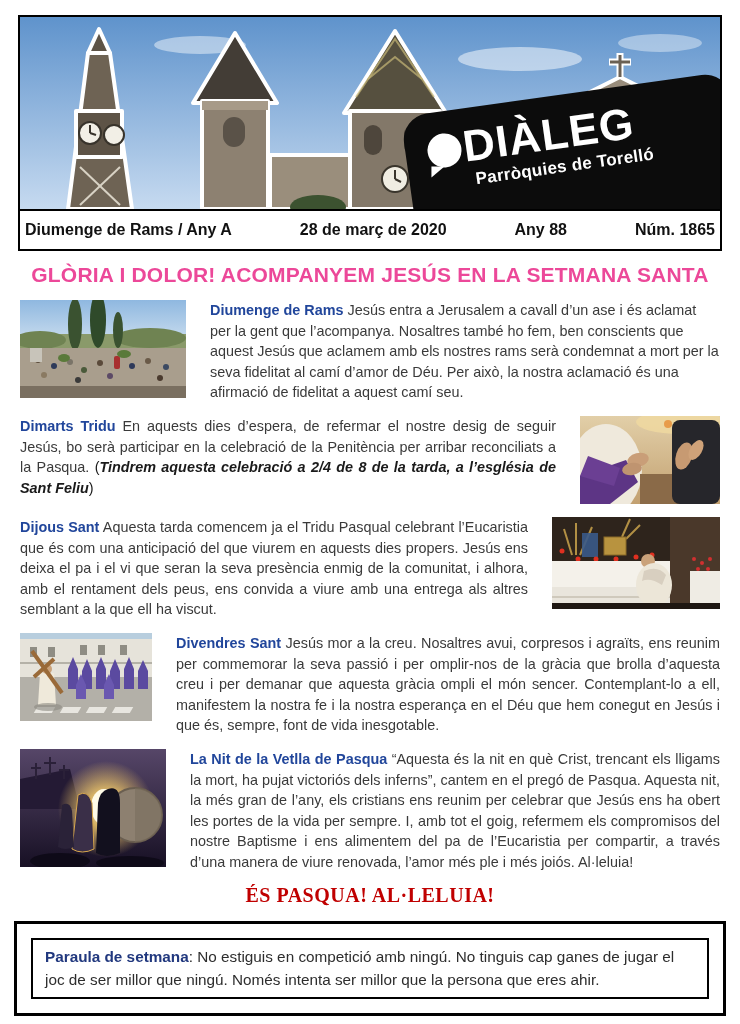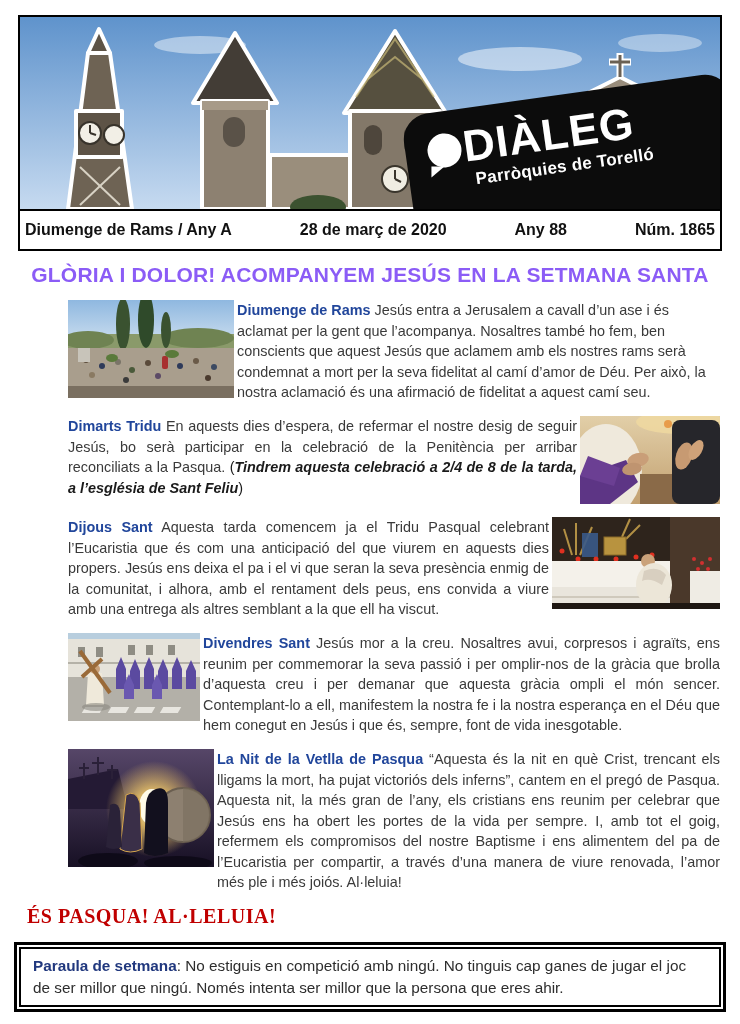--- a/index.html
+++ b/index.html
@@ -20,36 +20,36 @@
   .logo-row{display:flex;align-items:flex-start;}
   .bubble{width:34px;height:34px;background:#fff;border-radius:50%;position:relative;margin:6px 2px 0 0;flex:0 0 auto;}
   .bubble::after{content:"";position:absolute;left:1px;bottom:-9px;width:0;height:0;
     border-left:13px solid #fff;border-bottom:11px solid transparent;transform:rotate(8deg);}
   .logo-title{font-size:44px;font-weight:700;letter-spacing:1px;line-height:1;}
   .logo-sub{font-size:17px;font-weight:700;margin:2px 0 0 44px;letter-spacing:.3px;}
   .info-bar{display:flex;justify-content:space-between;align-items:center;
     border-top:2px solid #000;height:38px;padding:0 5px;font-weight:700;font-size:16px;color:#111;}
   
   .headline{margin:12px 20px 2px;text-align:center;font-size:21px;font-weight:700;
-    color:#8b5cf6;letter-spacing:.2px;}
+    color:#ec4899;letter-spacing:.2px;}
   
   .sections{padding:0 20px;}
-  .row{display:flex;align-items:flex-start;gap:3px;margin-top:13px;margin-left:48px;}
+  .row{display:flex;align-items:flex-start;gap:24px;margin-top:13px;}
   .photo{flex:0 0 auto;line-height:0;}
   .photo svg{display:block;}
   .txt{flex:1;font-size:14.4px;line-height:1.43;color:#3a3a3a;margin:0;}
   .just{text-align:justify;}
   .lead{font-weight:700;color:#21469B;}
   .note{font-weight:700;font-style:italic;color:#1a1a1a;}
   .paren{color:#1a1a1a;}
   
-  .easter{margin-top:12px;font-family:"Liberation Serif","DejaVu Serif",serif;
-    font-size:20px;font-weight:700;color:#C00000;letter-spacing:.5px;padding-left:27px;}
-  
-  .word-box-outer{margin:14px 14px 0;border:3px solid #000;padding:2px;}
+  .easter{margin-top:12px;text-align:center;font-family:"Liberation Serif","DejaVu Serif",serif;
+    font-size:20px;font-weight:700;color:#C00000;letter-spacing:.5px;}
+  
+  .word-box-outer{margin:14px 14px 0;border:3px solid #000;padding:14px;}
   .word-box-inner{border:2px solid #000;padding:6px 12px;font-size:15.3px;line-height:1.45;color:#2d2d2d;}
   .word-lead{font-weight:700;color:#21387E;}
   
   .footer{margin:12px 20px 0;display:flex;justify-content:space-between;
     font-size:14.5px;font-weight:700;font-style:italic;}
   .footer a{color:#2B9FD8;text-decoration:none;}
 </style>
 </head>
 <body>
 

